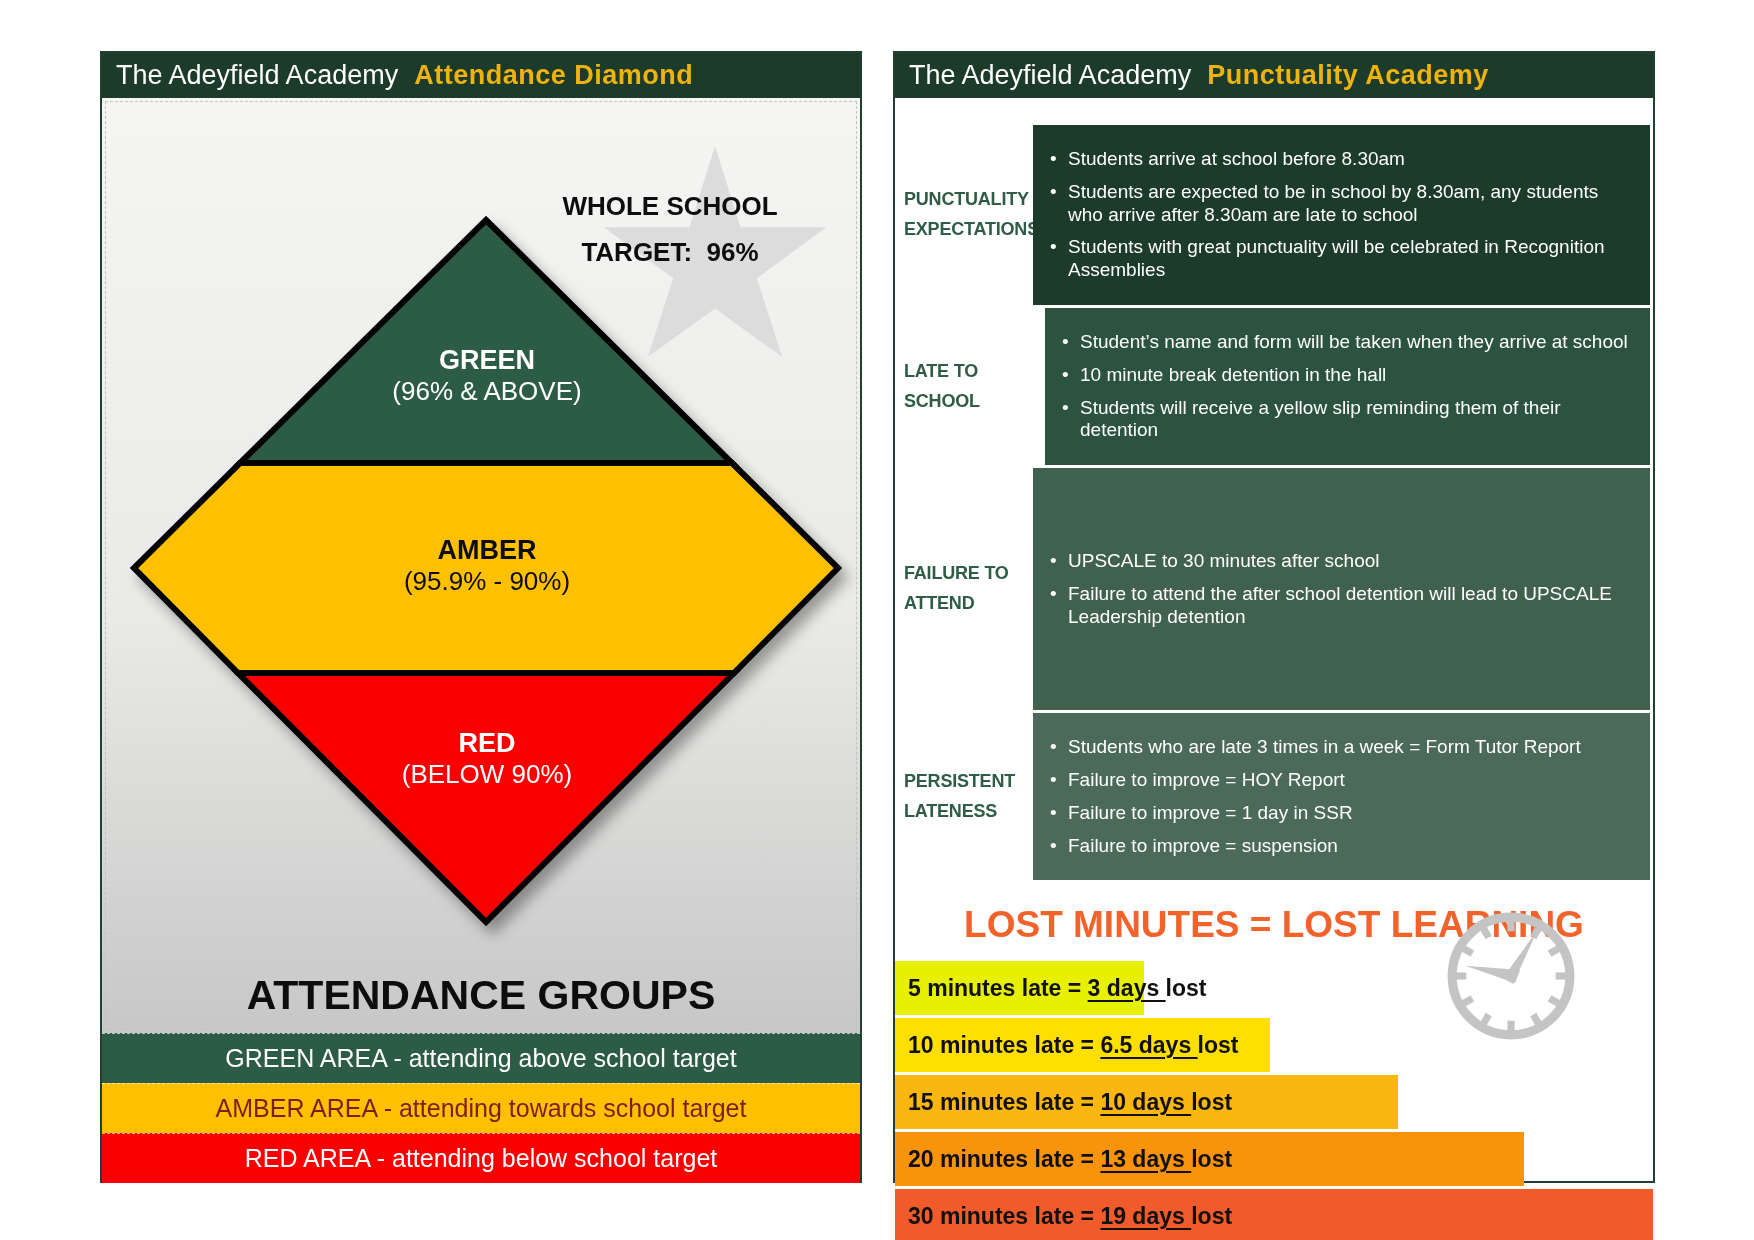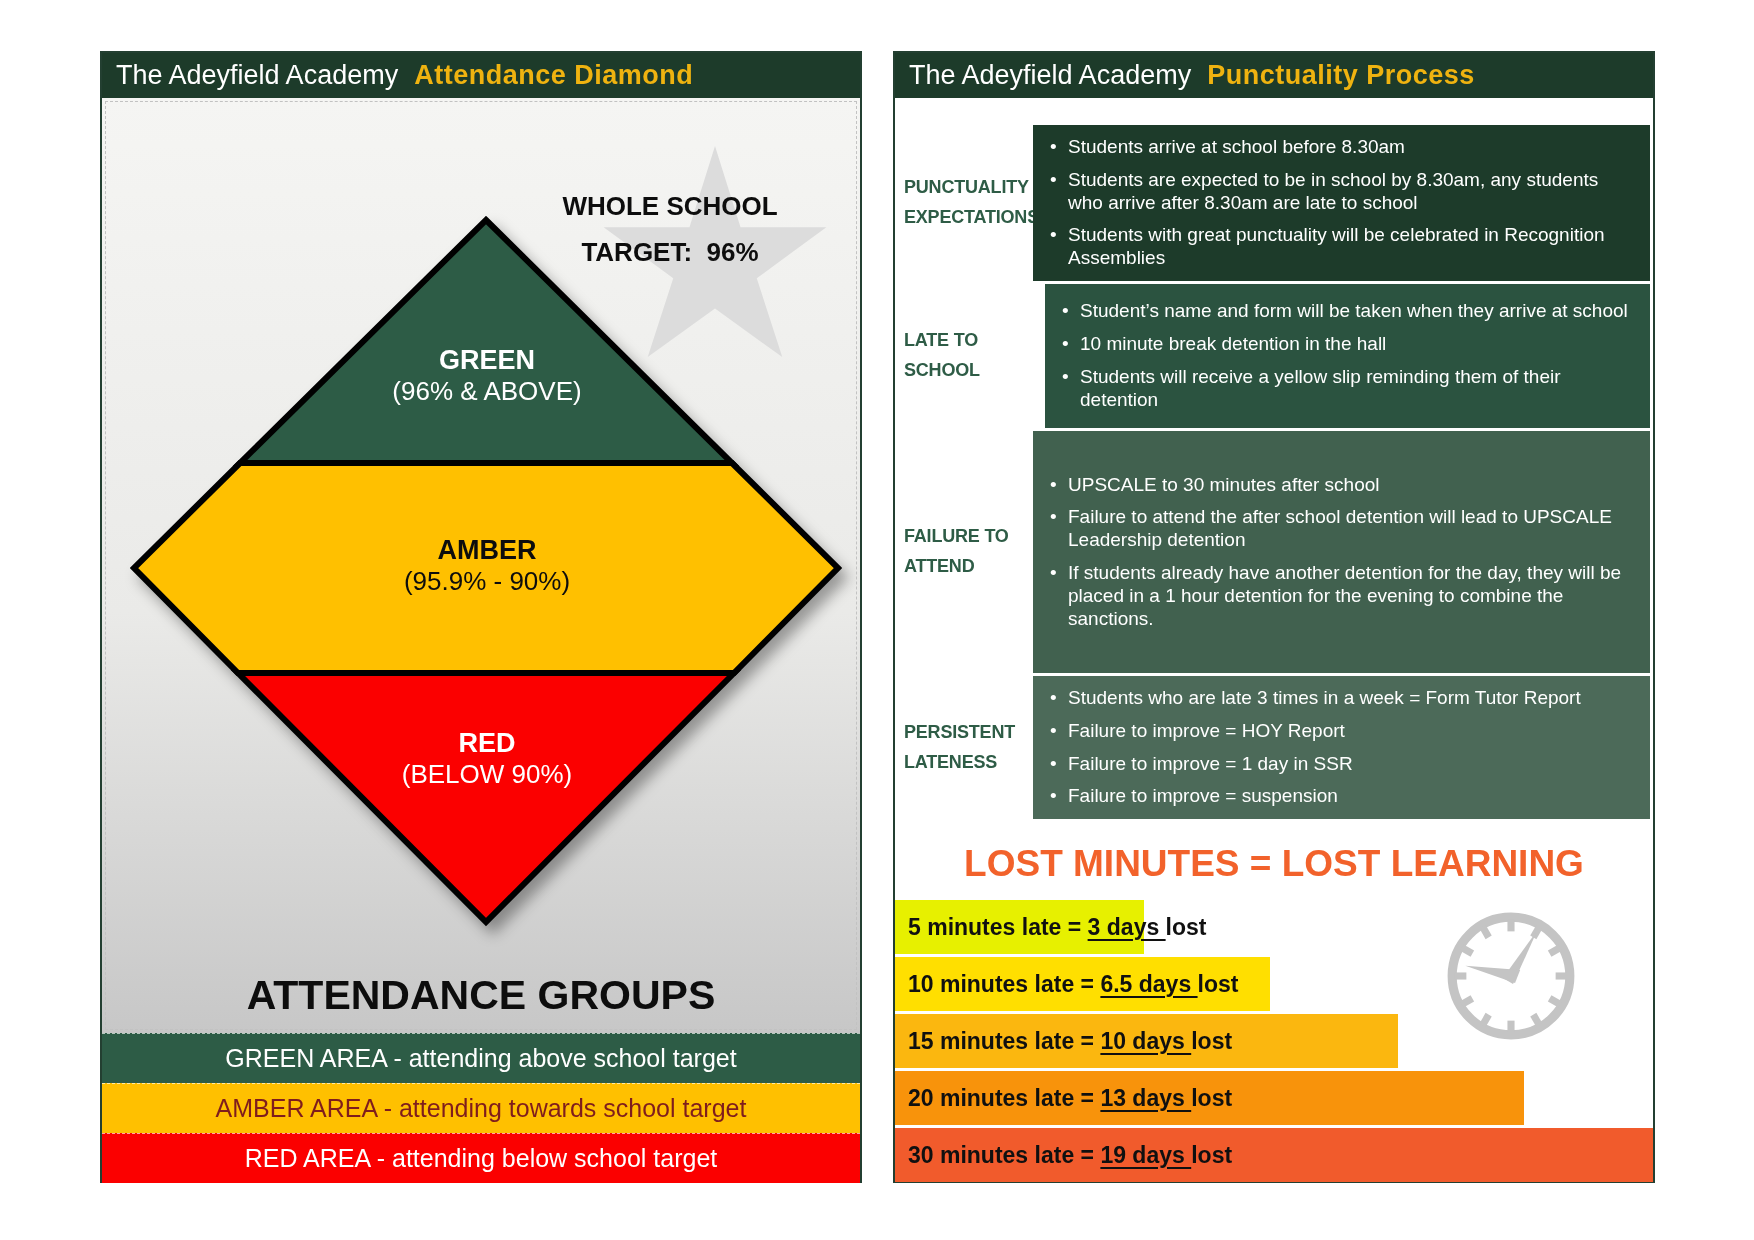--- a/index.html
+++ b/index.html
@@ -33,21 +33,21 @@
                 font-size:41px;font-weight:bold;color:#0d0d0d;}
   .group-bars{height:150px;}
   .group-bar{height:50px;display:flex;align-items:center;justify-content:center;
              font-size:25px;border-top:1px dashed rgba(255,255,255,.65);box-sizing:border-box;}
 
   
   .right-body{padding-top:27px;}
   .row{display:flex;align-items:center;margin:0 3px 3px 0;}
   .row-label{width:138px;padding-left:9px;box-sizing:border-box;font-weight:bold;font-size:18px;
              line-height:1.65;color:#2E5C46;letter-spacing:-0.2px;}
-  .row-box{flex:1;color:#fff;padding:6px 14px;box-sizing:border-box;display:flex;
+  .row-box{flex:1;color:#fff;padding:18px 14px;box-sizing:border-box;display:flex;
            flex-direction:column;justify-content:center;}
   .h1{min-height:155px;} .h2{min-height:144px;} .h3{min-height:242px;} .h4{min-height:140px;}
   .bullet{position:relative;padding-left:21px;font-size:19px;line-height:1.2;margin:5px 0;}
   .bullet::before{content:"\2022";position:absolute;left:3px;top:0;}
   .lost-title{text-align:center;font-size:37px;font-weight:bold;color:#F2622B;margin:24px 0 15px;}
   .lost-bars{padding-left:0;}
   .lost-bar{height:54px;margin-bottom:3px;display:flex;align-items:center;padding-left:13px;
             box-sizing:border-box;font-size:23px;font-weight:bold;color:#101010;white-space:pre;}
   .lost-bar .days{text-decoration:underline;text-decoration-thickness:2px;text-underline-offset:4px;}
   .clock{position:absolute;left:545px;top:852px;width:142px;height:142px;}
@@ -101,21 +101,21 @@
       </div>
       <div class="group-bar" style="background-color: rgb(251, 0, 0); color: rgb(255, 255, 255);">
         <span>RED AREA - attending below school target</span>
       </div>
     </div>
   </div>
 
   <div class="panel panel-right">
     <div class="panel-header">
       <span class="school">The Adeyfield Academy</span>
-      <span class="accent">Punctuality Process</span>
+      <span class="accent">Punctuality Academy</span>
     </div>
 
     <div class="right-body">
 
       <div class="row">
         <div class="row-label">PUNCTUALITY EXPECTATIONS</div>
         <div class="row-box h1" style="background-color: rgb(29, 59, 42);">
           <div class="bullet"><span>Students arrive at school before 8.30am</span></div>
           <div class="bullet"><span>Students are expected to be in school by 8.30am, any students who arrive after 8.30am are late to school</span></div>
           <div class="bullet"><span>Students with great punctuality will be celebrated in Recognition Assemblies</span></div>
@@ -129,21 +129,20 @@
           <div class="bullet"><span>10 minute break detention in the hall</span></div>
           <div class="bullet"><span>Students will receive a yellow slip reminding them of their detention</span></div>
         </div>
       </div>
 
       <div class="row">
         <div class="row-label">FAILURE TO ATTEND</div>
         <div class="row-box h3" style="background-color: rgb(65, 97, 79);">
           <div class="bullet"><span>UPSCALE to 30 minutes after school</span></div>
           <div class="bullet"><span>Failure to attend the after school detention will lead to UPSCALE Leadership detention</span></div>
-          <div class="bullet"><span>If students already have another detention for the day, they will be placed in a 1 hour detention for the evening to combine the sanctions.</span></div>
         </div>
       </div>
 
       <div class="row">
         <div class="row-label">PERSISTENT LATENESS</div>
         <div class="row-box h4" style="background-color: rgb(76, 106, 89);">
           <div class="bullet"><span>Students who are late 3 times in a week = Form Tutor Report</span></div>
           <div class="bullet"><span>Failure to improve = HOY Report</span></div>
           <div class="bullet"><span>Failure to improve = 1 day in SSR</span></div>
           <div class="bullet"><span>Failure to improve = suspension</span></div>

